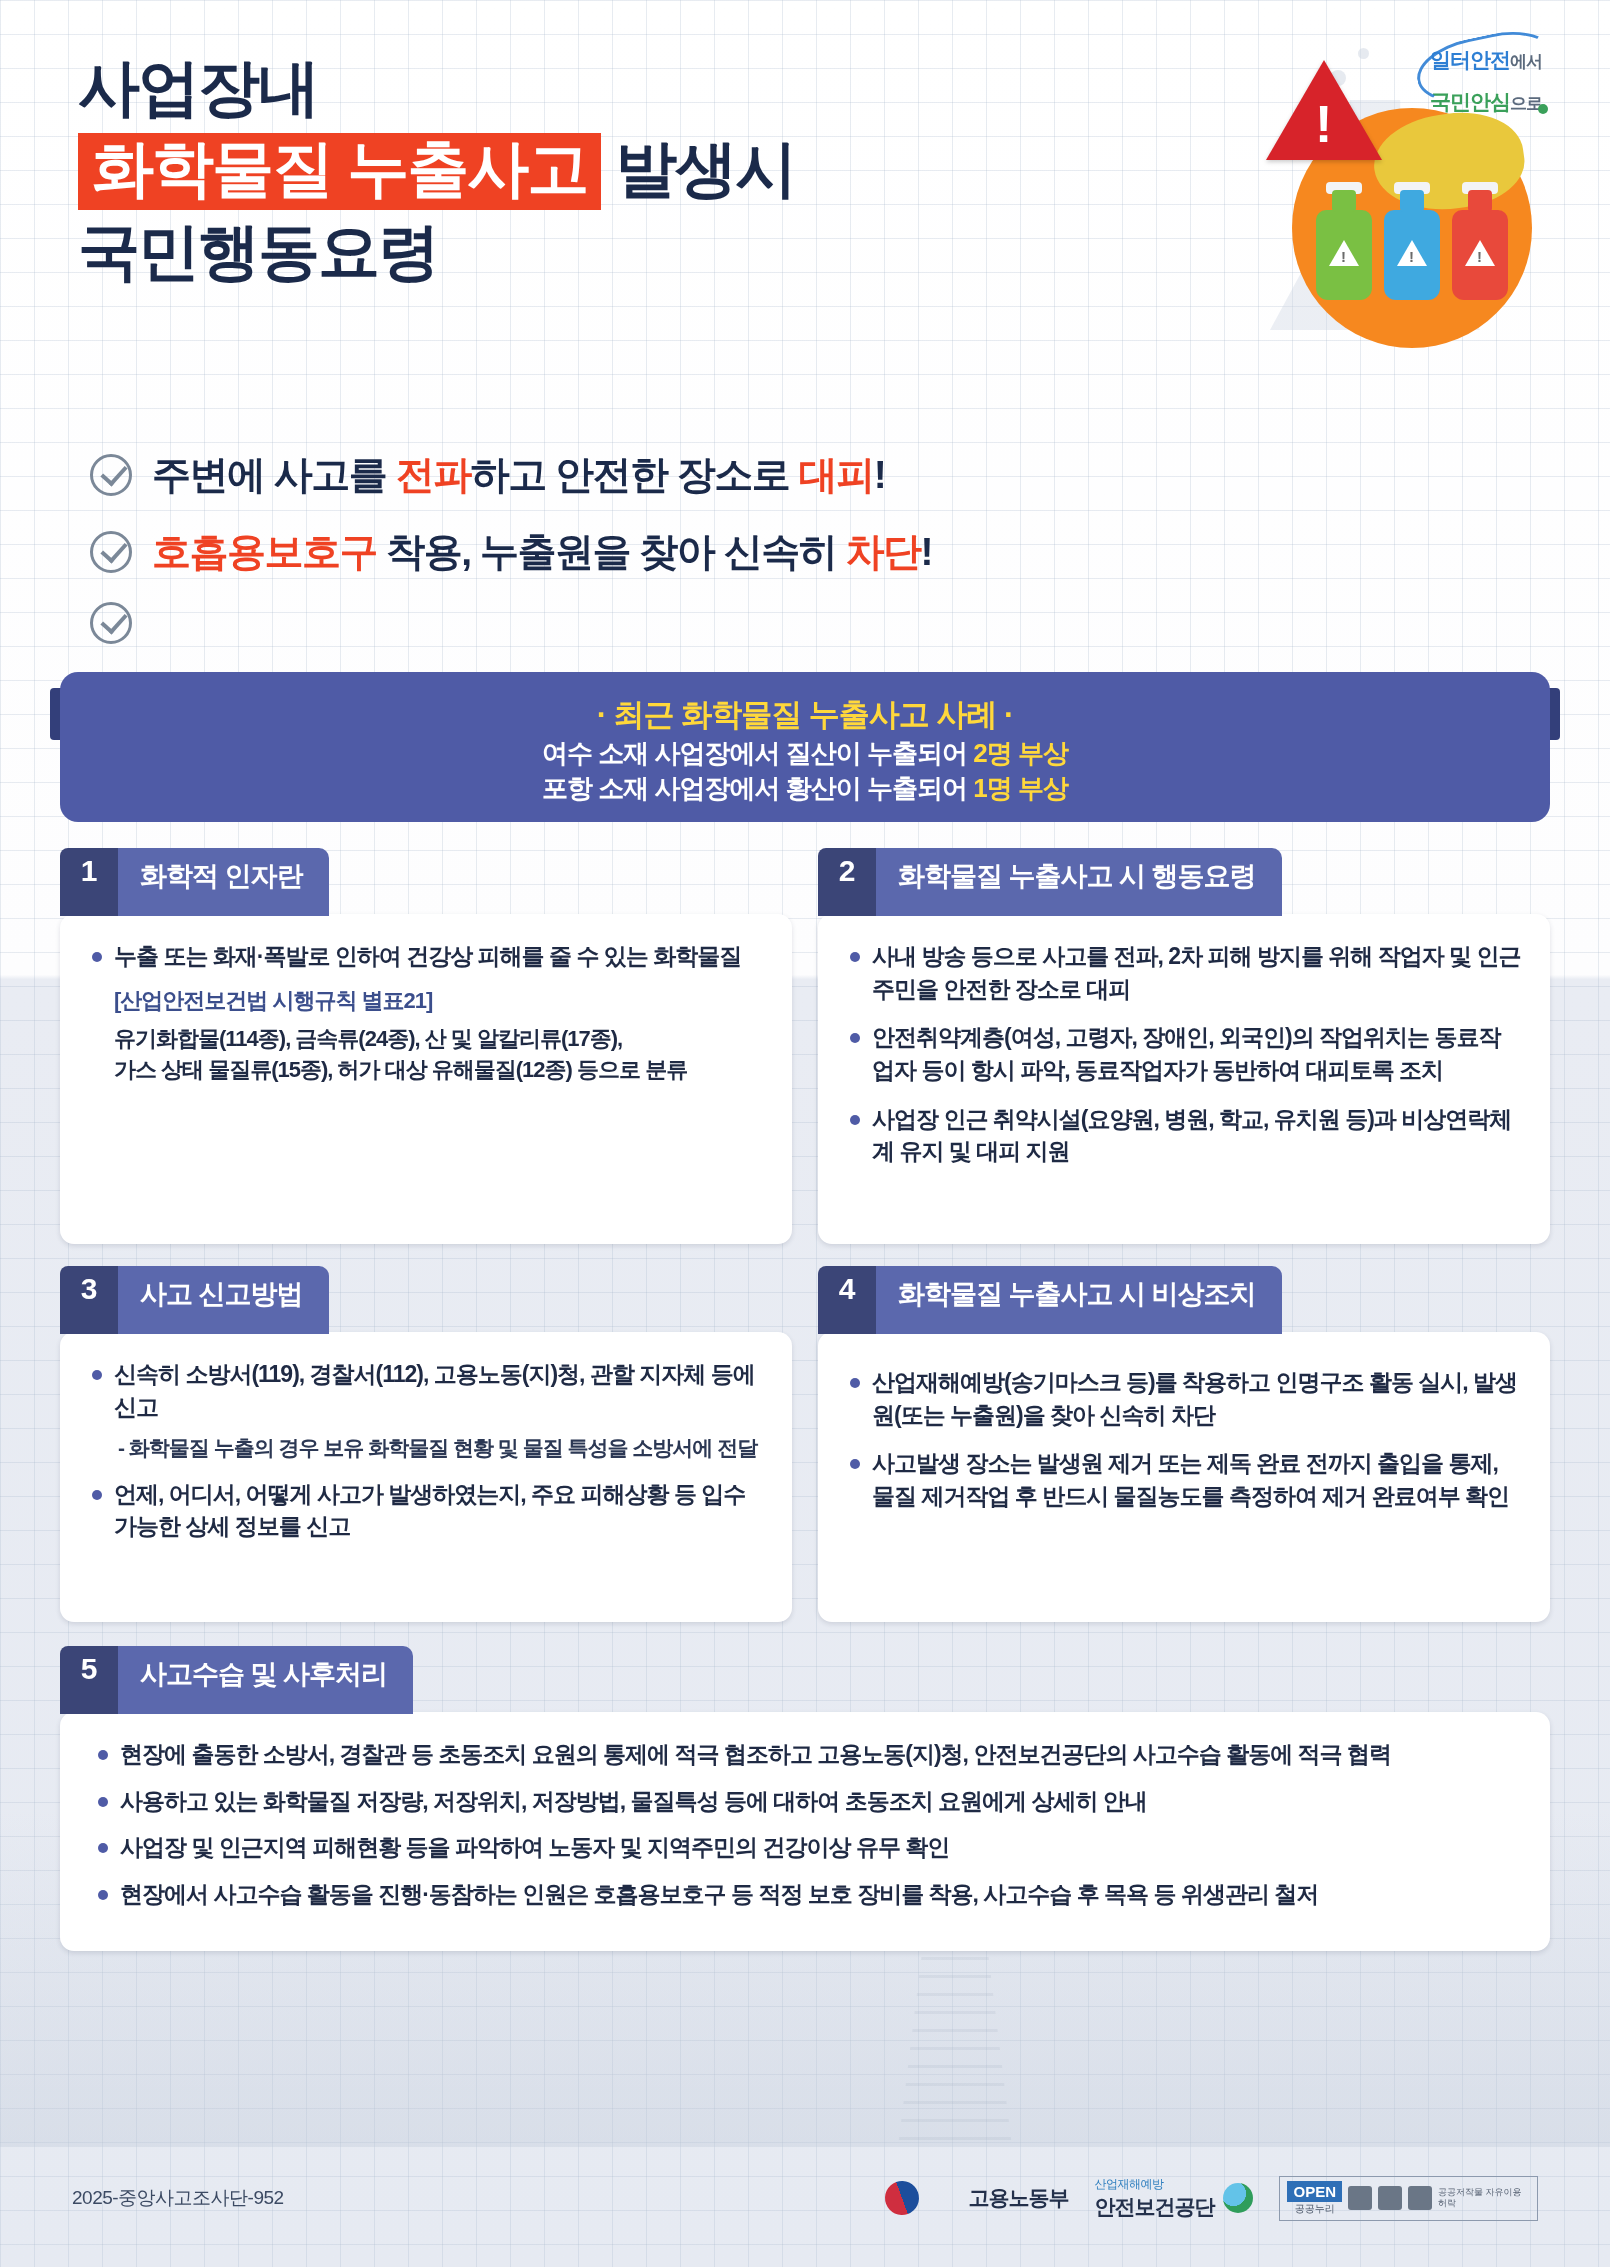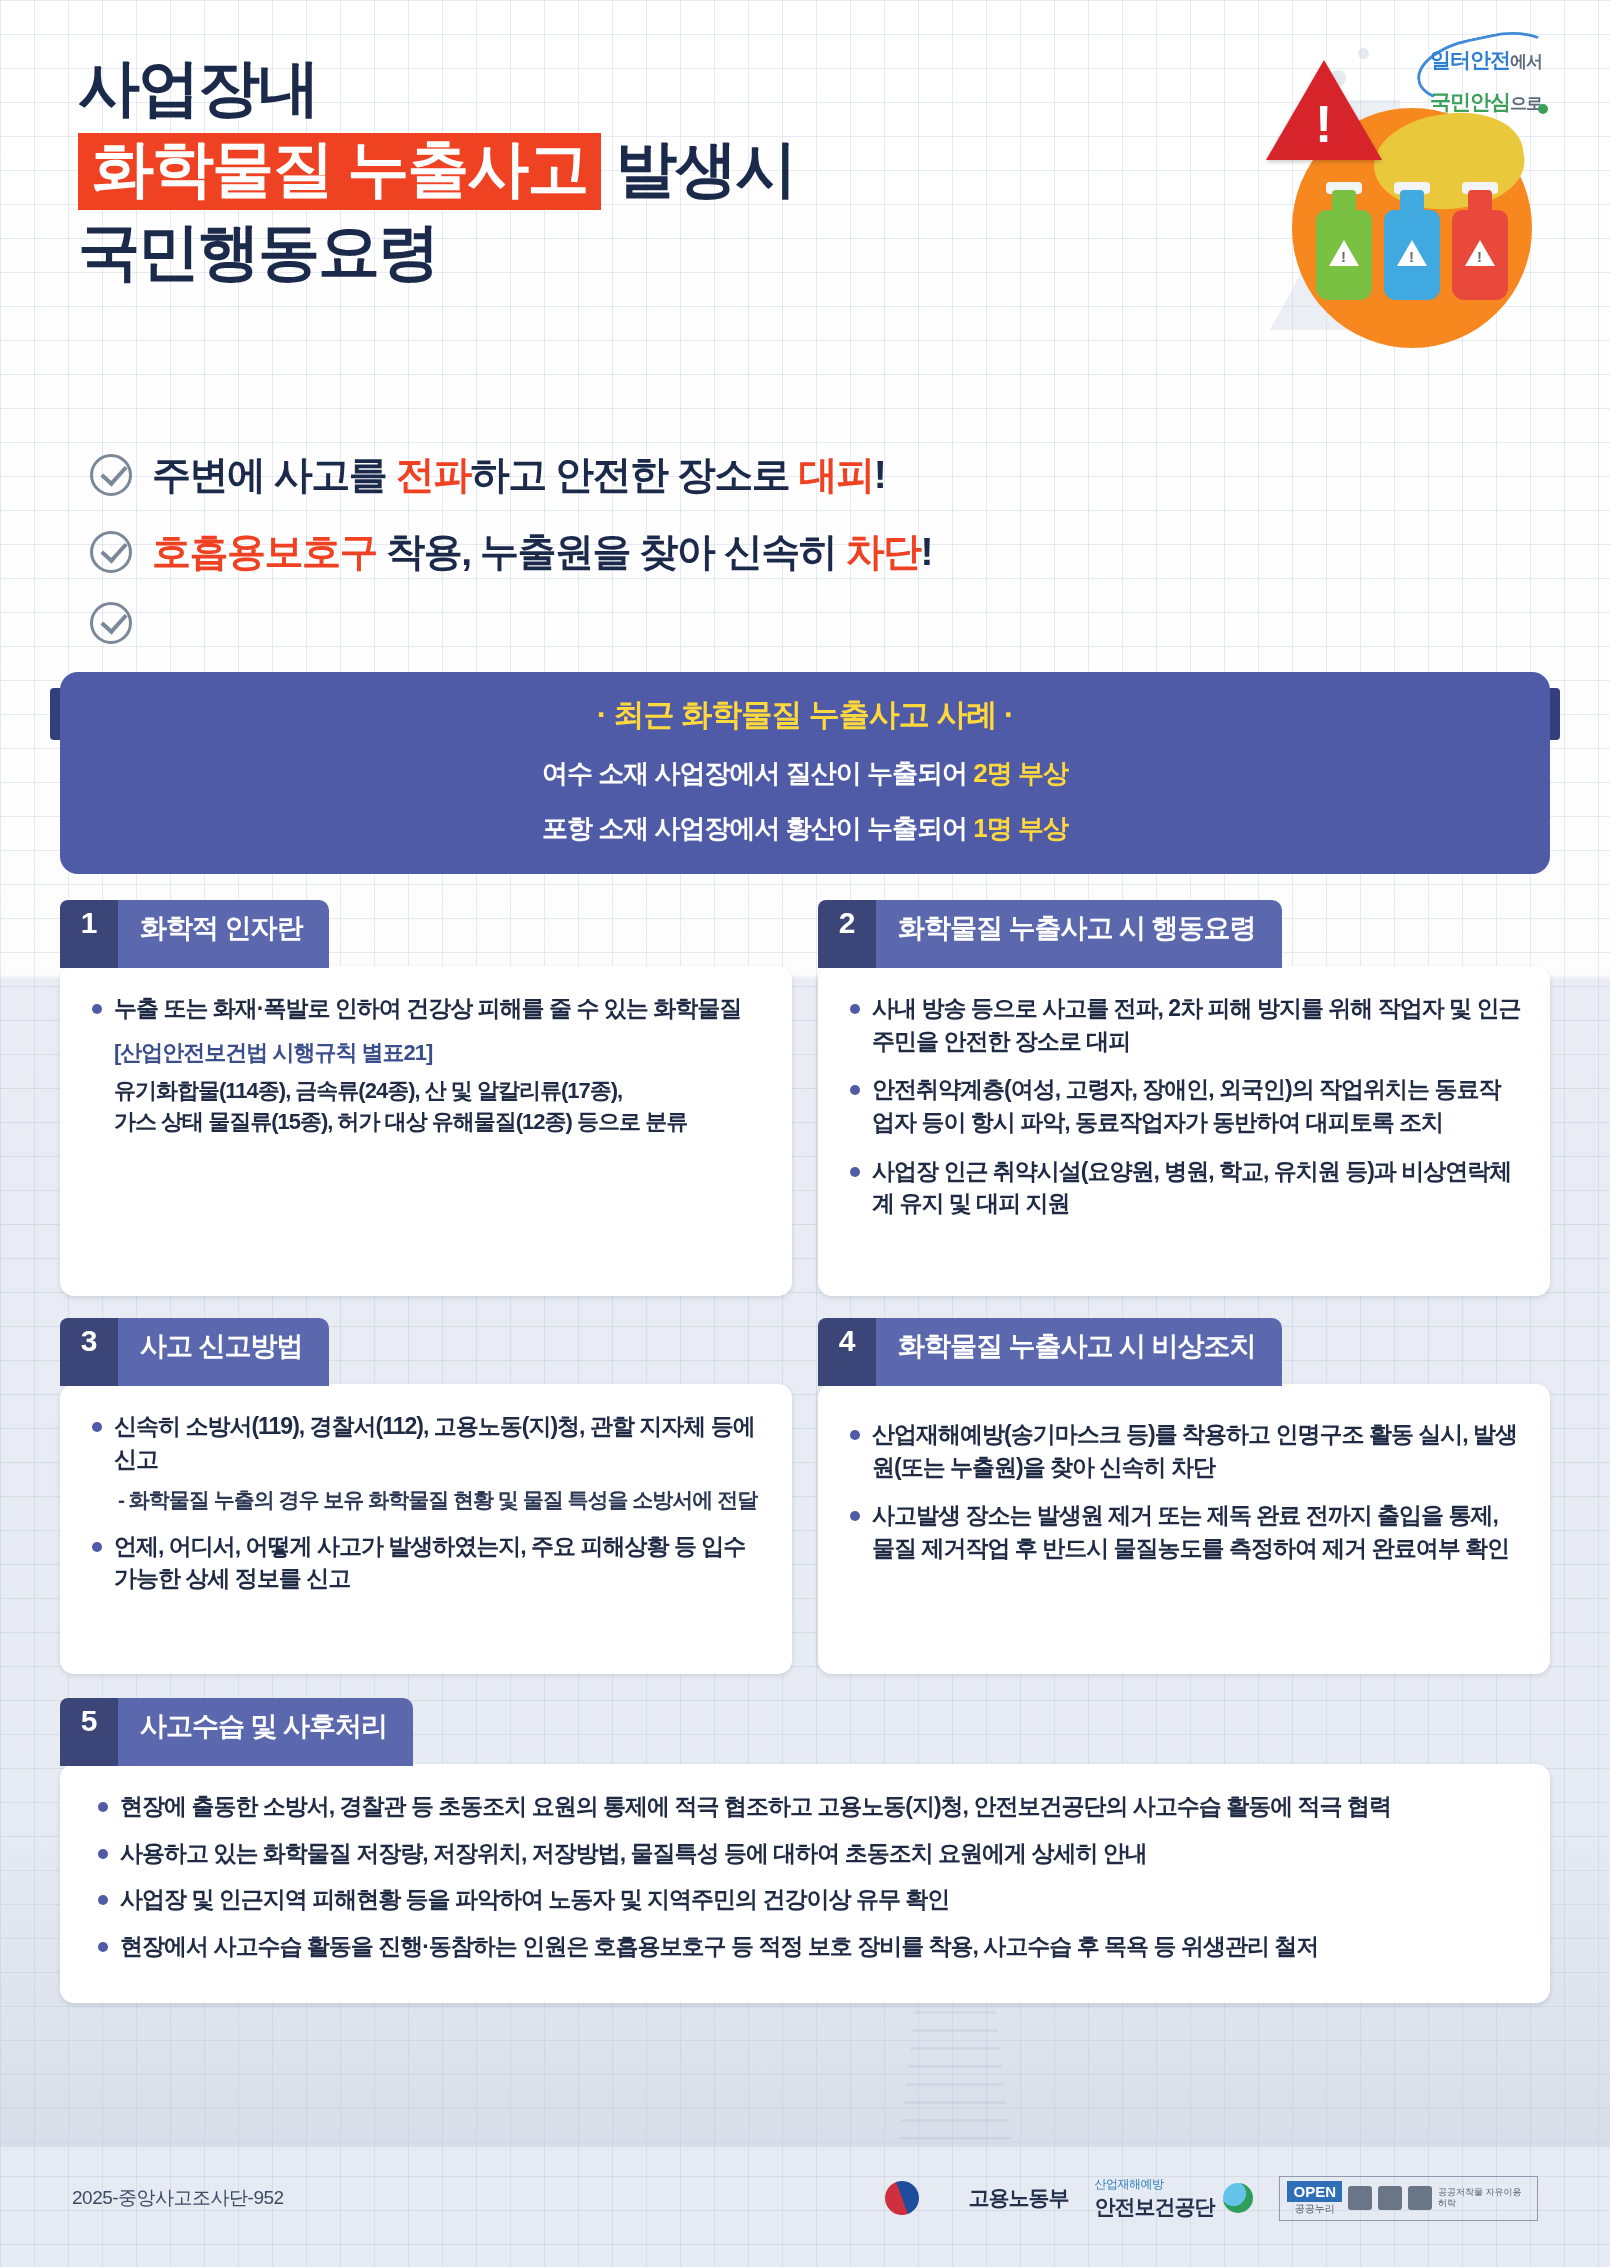--- a/index.html
+++ b/index.html
@@ -99,32 +99,32 @@
     content:""; position:absolute; left: 9px; top: 8px; width: 20px; height: 11px;
     border-left: 4px solid #7b8898; border-bottom: 4px solid #7b8898;
     transform: rotate(-48deg);
   }
   .check-tx { font-size: 39px; font-weight: 800; color: #1b2a4a; letter-spacing: -1.5px; }
   .hl { color: #ef4223; }
 
   
   .cases {
     margin: 28px 60px 0 60px; background: #4f5ba6; color: #fff;
-    border-radius: 18px; padding: 22px 0 28px 0; text-align: center; position: relative;
+    border-radius: 18px; padding: 22px 0 16px 0; text-align: center; position: relative;
   }
   .cases::before {
     content:""; position:absolute; left: -10px; top: 16px; width: 26px; height: 52px;
     background: #333f7a; border-radius: 4px 0 0 4px; z-index: -1;
   }
   .cases::after {
     content:""; position:absolute; right: -10px; top: 16px; width: 26px; height: 52px;
     background: #333f7a; border-radius: 0 4px 4px 0; z-index: -1;
   }
   .cases-title { font-size: 31px; font-weight: 800; color: #ffd83b; letter-spacing: -1px; }
-  .cases-line { font-size: 26px; font-weight: 700; margin-top: 20px; letter-spacing: -1px; }
+  .cases-line { font-size: 26px; font-weight: 700; margin-top: 0; letter-spacing: -1px; }
   .cases-line:first-of-type { margin-top: 16px; }
   .yellow { color: #ffd83b; }
 
   
   .grid { margin: 26px 60px 0 60px; display: grid; grid-template-columns: 1fr 1fr; gap: 22px 26px; }
   .card-wrap { position: relative; }
   .card-head {
     display: flex; align-items: stretch; position: relative; z-index: 2;
   }
   .num {

